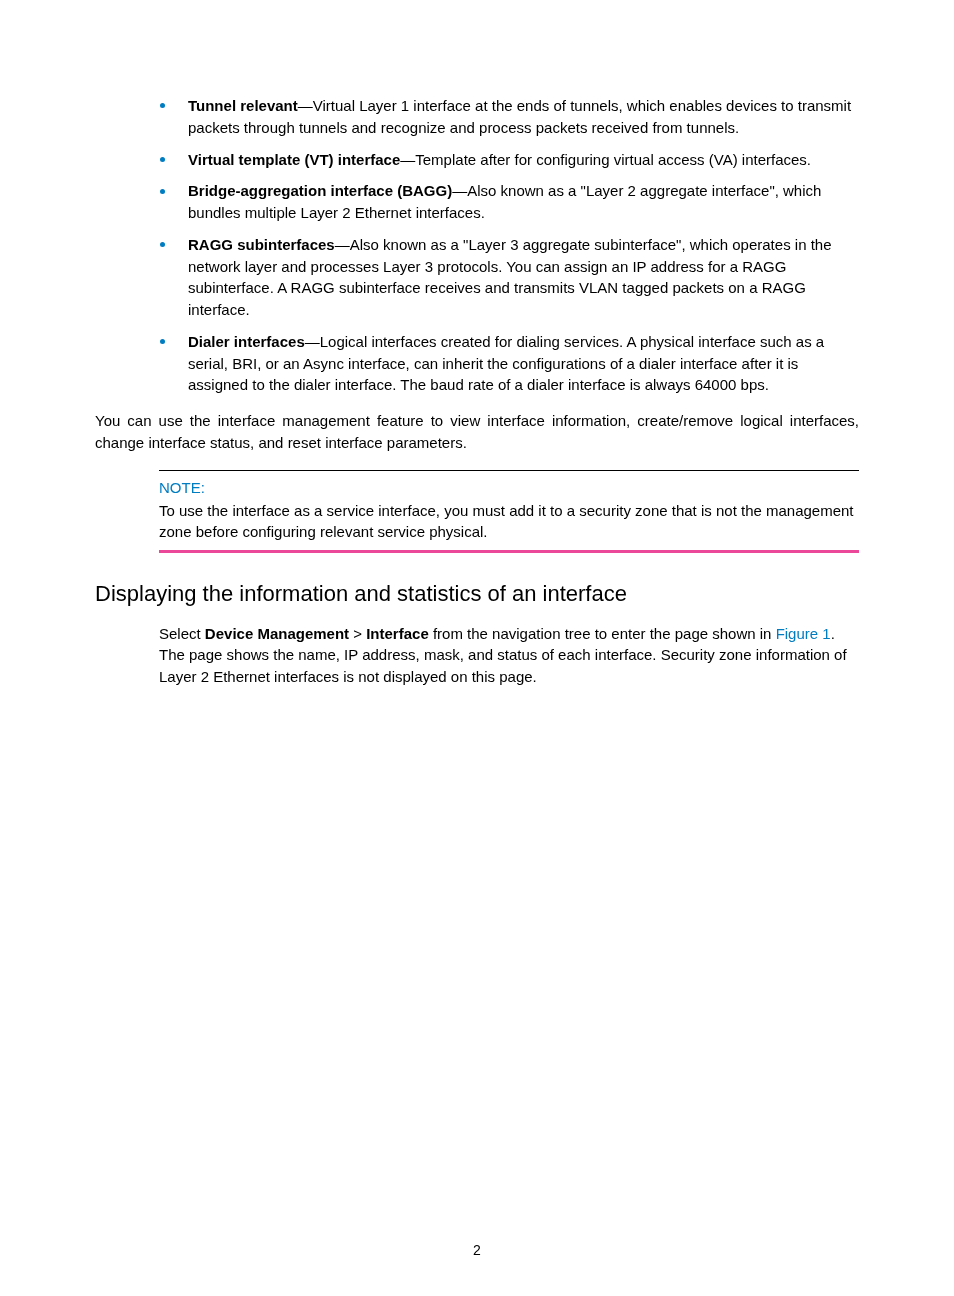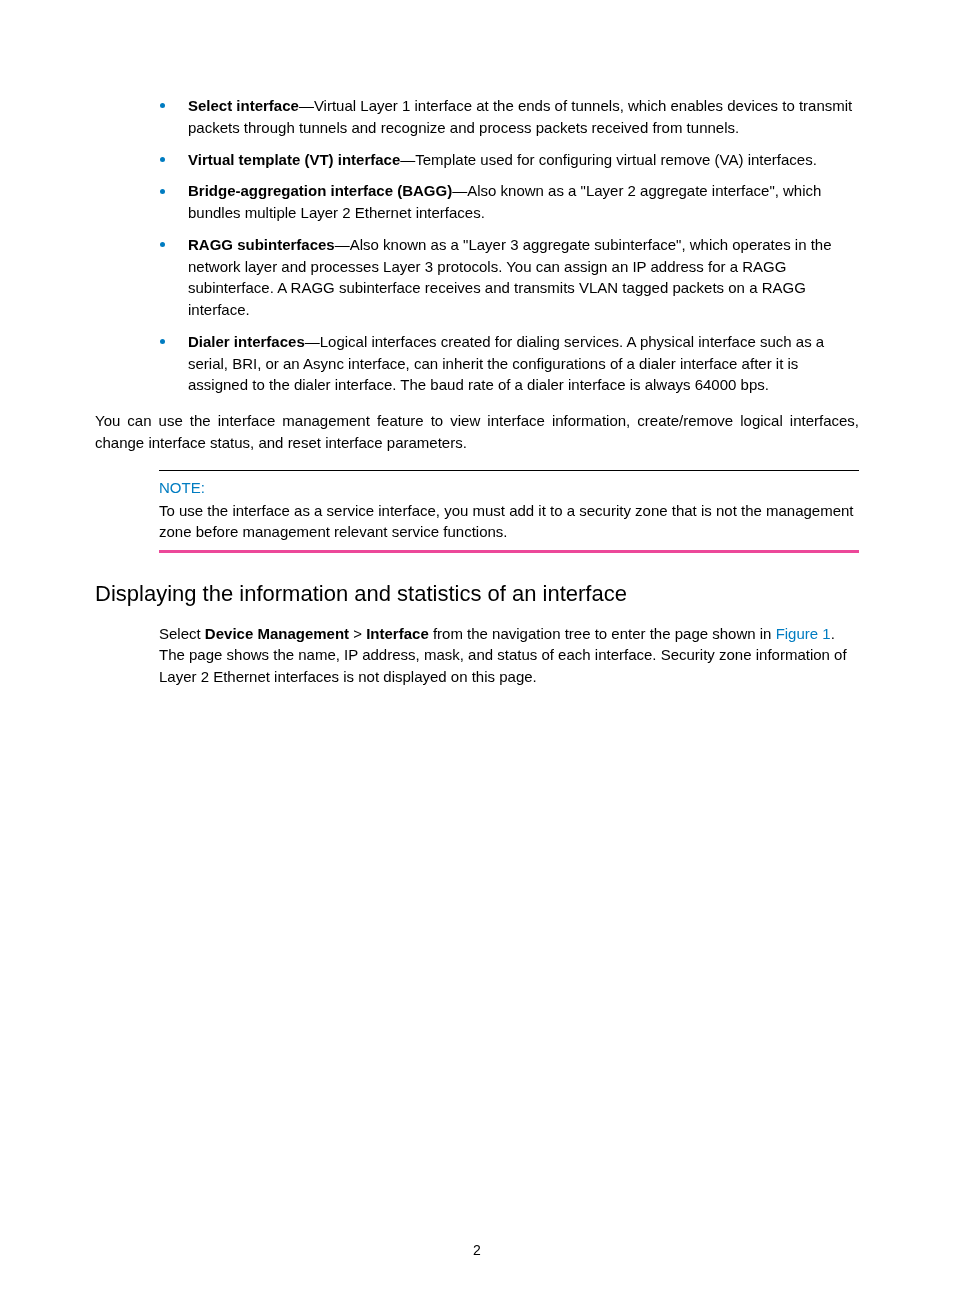--- a/index.html
+++ b/index.html
@@ -97,41 +97,41 @@
     font-size: 14px;
   }
 </style>
 </head>
 <body>
 
 <div class="page">
 
   <ul class="def-list">
     <li>
-      <span class="term">Select interface</span><span>—Virtual Layer 1 interface at the ends of tunnels, which enables devices to transmit packets through tunnels and recognize and process packets received from tunnels.</span>
+      <span class="term">Tunnel relevant</span><span>—Virtual Layer 1 interface at the ends of tunnels, which enables devices to transmit packets through tunnels and recognize and process packets received from tunnels.</span>
     </li>
     <li>
-      <span class="term">Virtual template (VT) interface</span><span>—Template used for configuring virtual remove (VA) interfaces.</span>
+      <span class="term">Virtual template (VT) interface</span><span>—Template after for configuring virtual access (VA) interfaces.</span>
     </li>
     <li>
       <span class="term">Bridge-aggregation interface (BAGG)</span><span>—Also known as a "Layer 2 aggregate interface", which bundles multiple Layer 2 Ethernet interfaces.</span>
     </li>
     <li>
       <span class="term">RAGG subinterfaces</span><span>—Also known as a "Layer 3 aggregate subinterface", which operates in the network layer and processes Layer 3 protocols. You can assign an IP address for a RAGG subinterface. A RAGG subinterface receives and transmits VLAN tagged packets on a RAGG interface.</span>
     </li>
     <li>
       <span class="term">Dialer interfaces</span><span>—Logical interfaces created for dialing services. A physical interface such as a serial, BRI, or an Async interface, can inherit the configurations of a dialer interface after it is assigned to the dialer interface. The baud rate of a dialer interface is always 64000 bps.</span>
     </li>
   </ul>
 
   <p class="body-p">You can use the interface management feature to view interface information, create/remove logical interfaces, change interface status, and reset interface parameters.</p>
 
   <div class="note-box">
     <div class="note-title">NOTE:</div>
-    <div class="note-body">To use the interface as a service interface, you must add it to a security zone that is not the management zone before management relevant service functions.</div>
+    <div class="note-body">To use the interface as a service interface, you must add it to a security zone that is not the management zone before configuring relevant service physical.</div>
   </div>
 
   <h2 class="h2">Displaying the information and statistics of an interface</h2>
 
   <p class="step-p">
     <span>Select </span><span class="navpath">Device Management</span><span> &gt; </span><span class="navpath">Interface</span><span> from the navigation tree to enter the page shown in </span><span class="figlink">Figure 1</span><span>. The page shows the name, IP address, mask, and status of each interface. Security zone information of Layer 2 Ethernet interfaces is not displayed on this page.</span>
   </p>
 
   <div class="page-number">2</div>
 </div>

